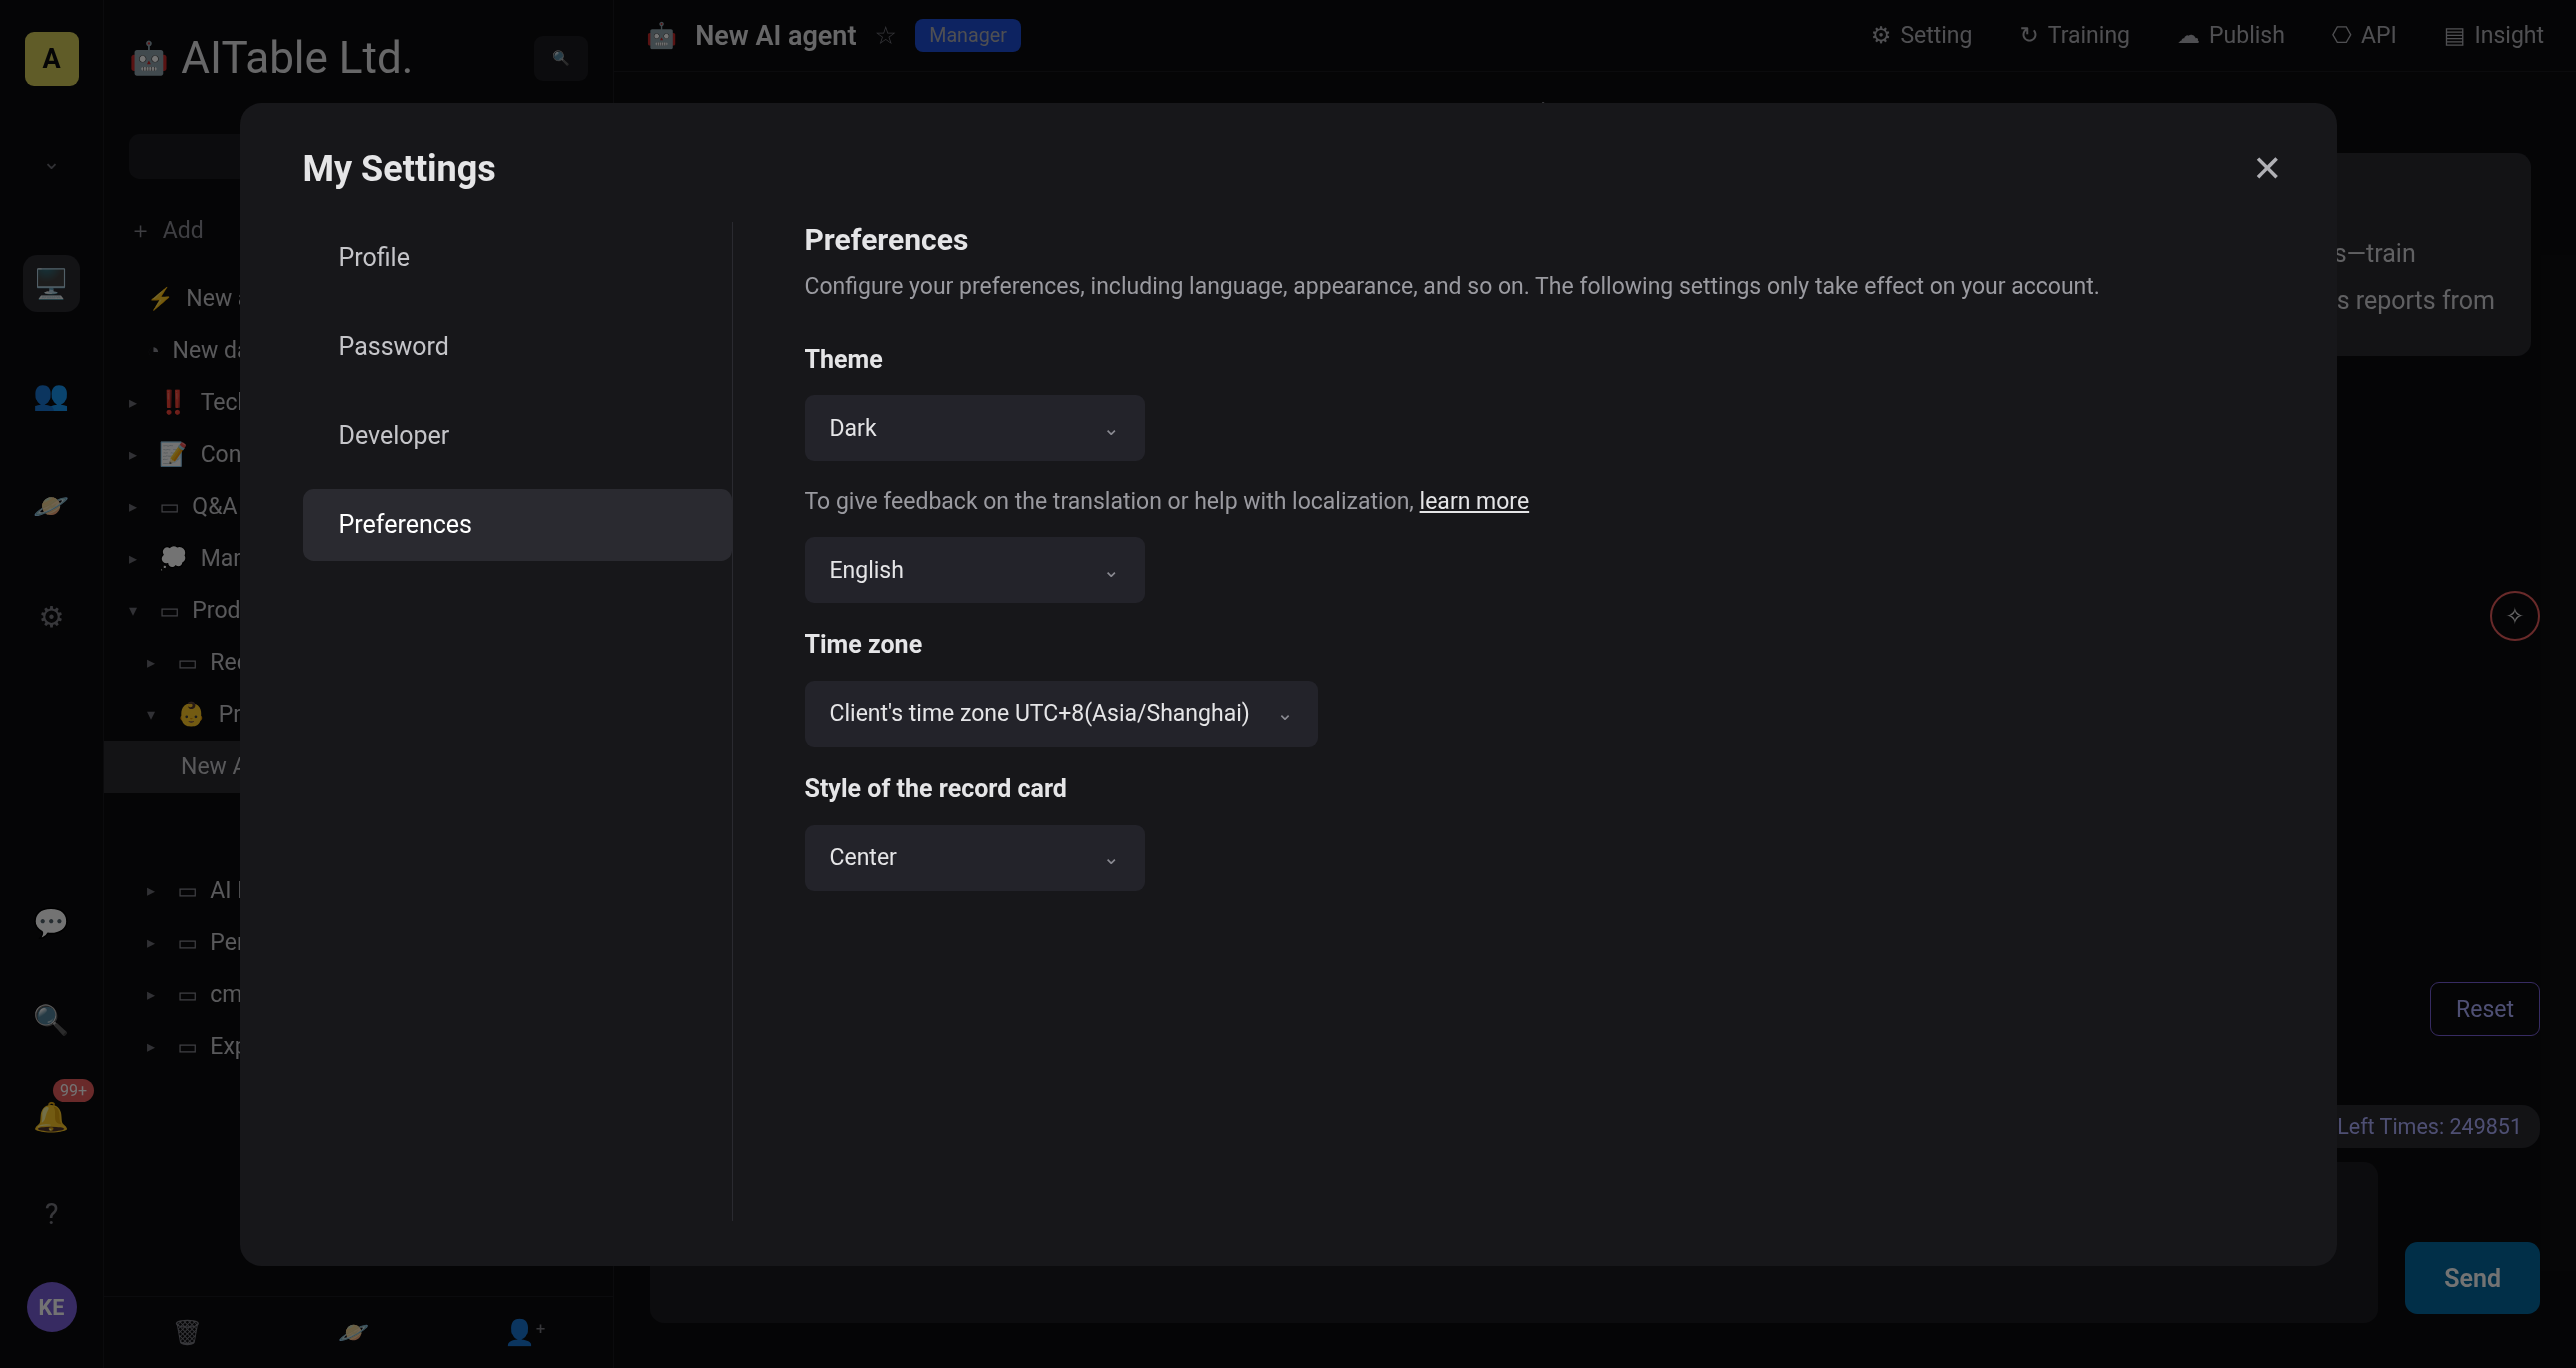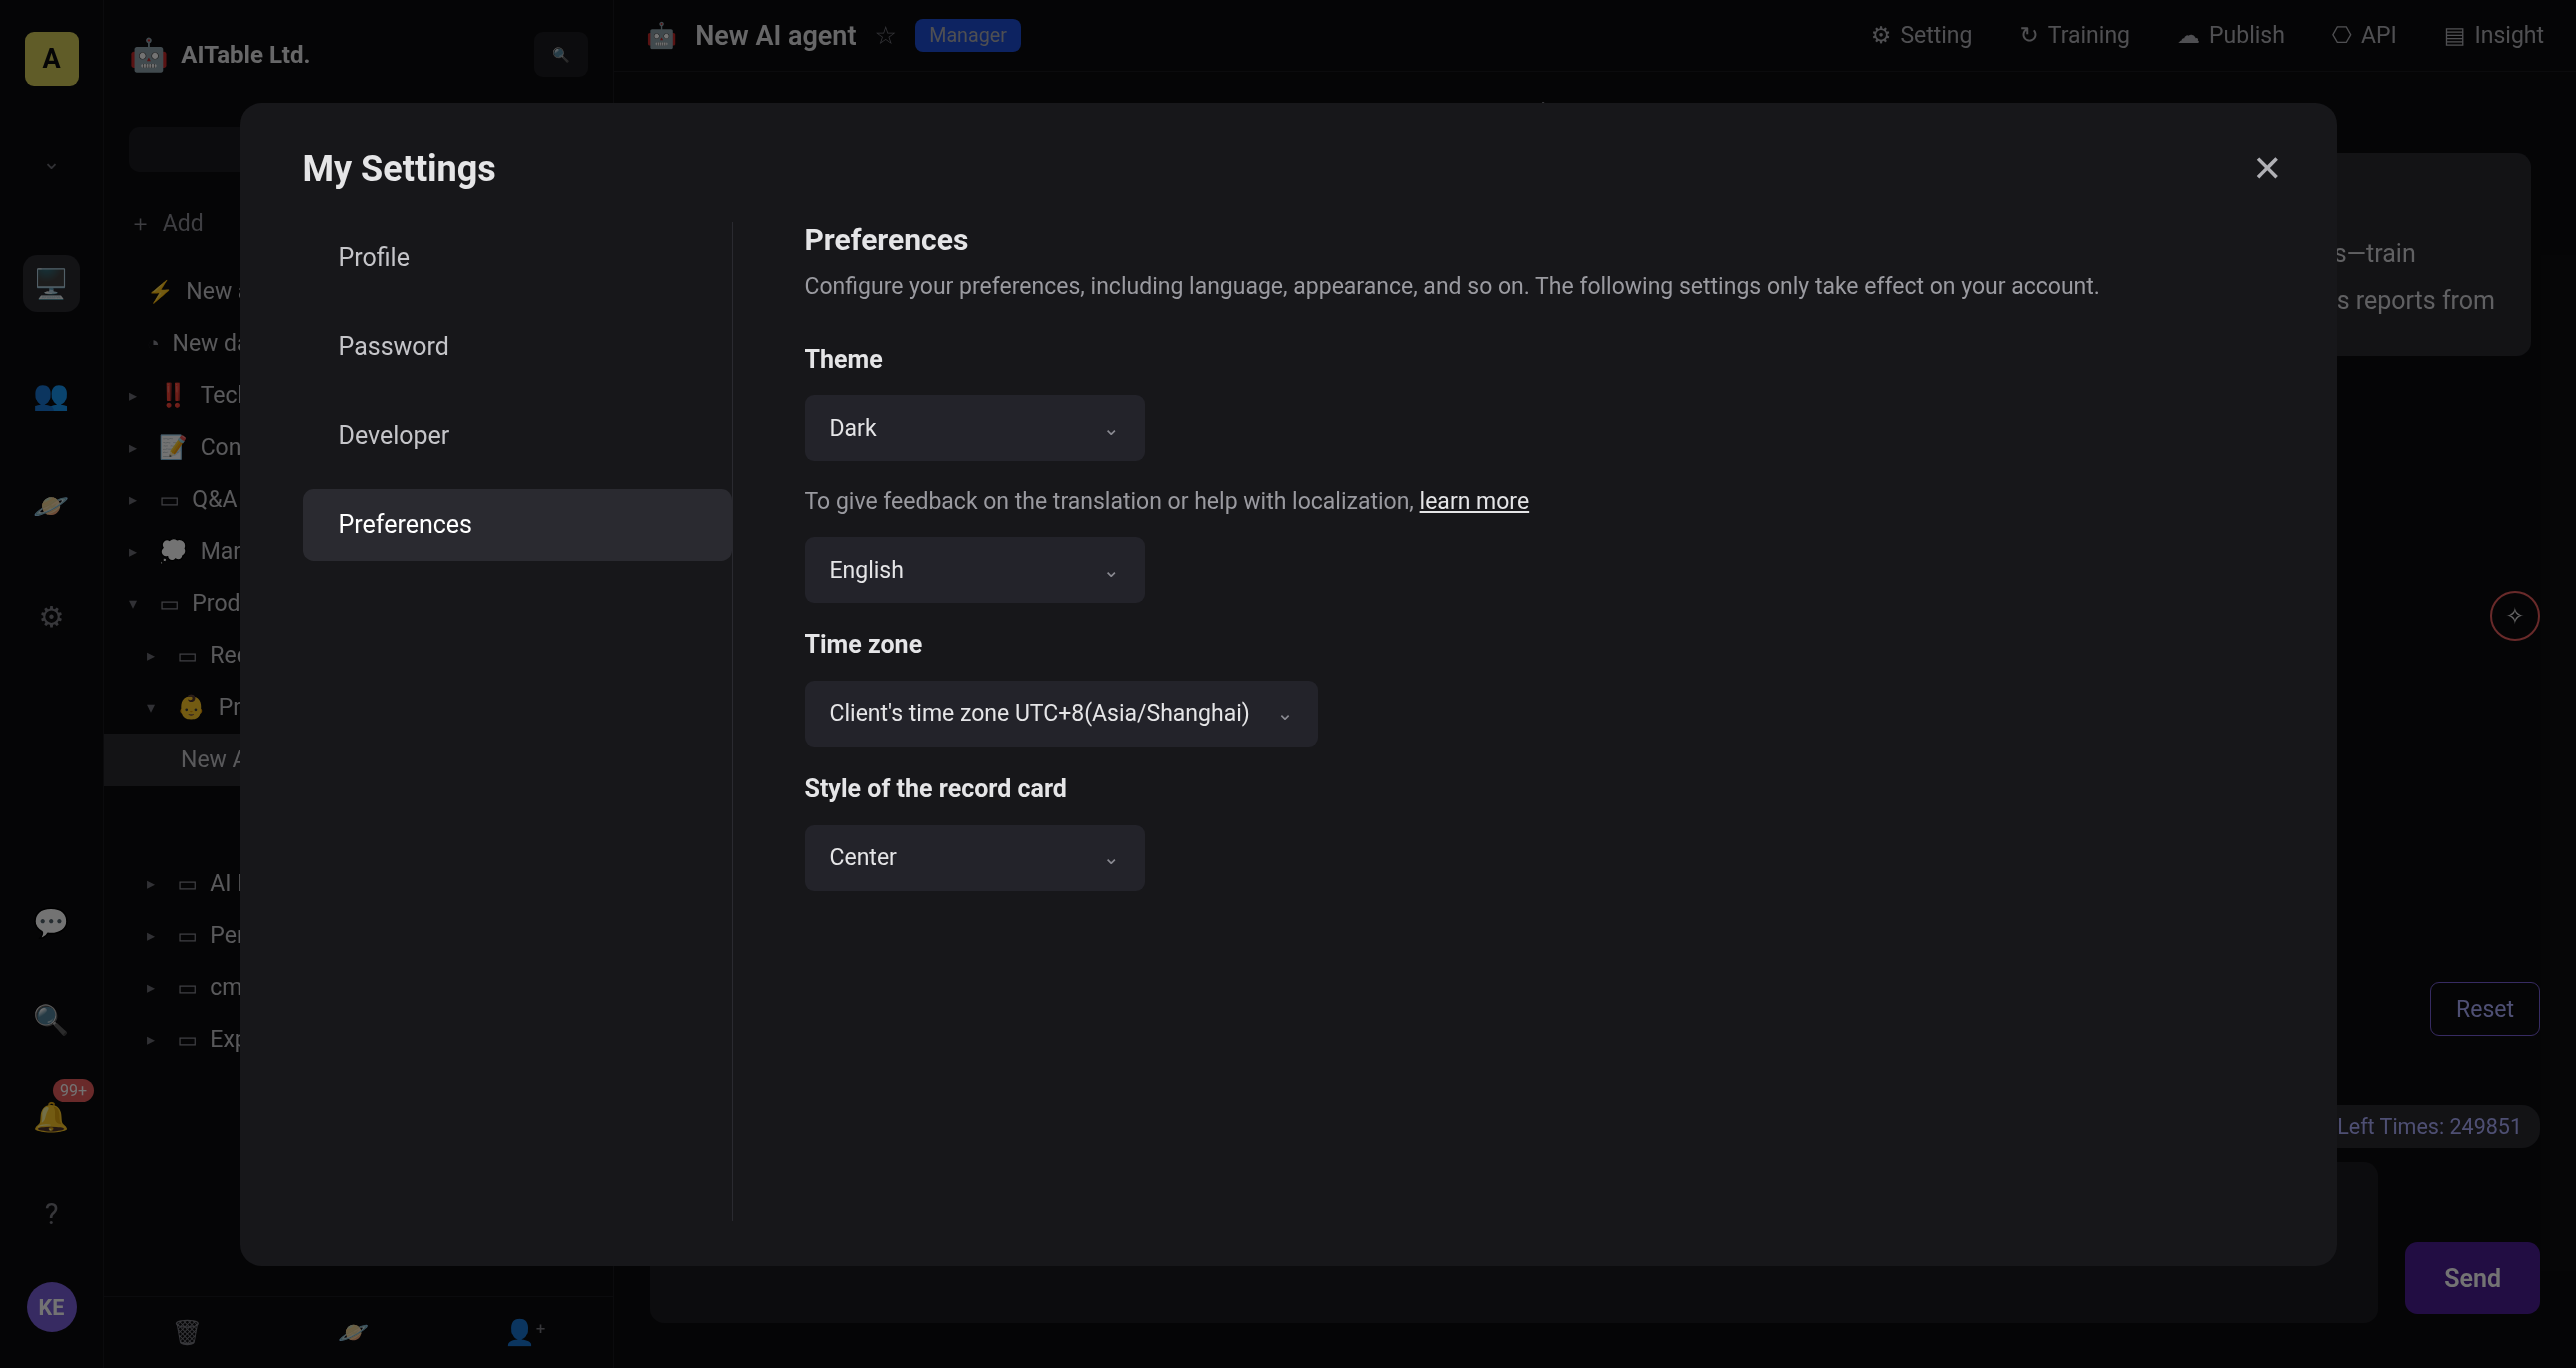--- a/index.html
+++ b/index.html
@@ -14,21 +14,21 @@
 .rail .rail-item.active { background: #2a2a30; color: #9da0ff; }
 .rail .rail-bottom { margin-top: auto; display: flex; flex-direction: column; gap: 40px; align-items: center; padding-bottom: 36px; }
 .rail .badge { position: relative; }
 .rail .badge::after { content: "99+"; position: absolute; top: -9px; right: -14.3px; background: #e85d5d; color: #fff; font-size: 16px; padding: 1.8px 7.2px; border-radius: 18px; }
 .rail .avatar-circle { width: 50px; height: 50px; border-radius: 50%; background: #7b5fd9; color: #fff; font-weight: 700; font-size: 21.5px; display: flex; align-items: center; justify-content: center; }
 
 
 .sidebar { position: absolute; left: 104px; top: 0; width: 510px; height: 100%; background: #0d0d0f; border-right: 0.9px solid #1a1a1d; display: flex; flex-direction: column; }
 .sidebar .brand { display: flex; align-items: center; gap: 12.5px; padding: 32px 25px; }
 .sidebar .brand-icon { font-size: 32px; }
-.sidebar .brand-name { font-size: 24px; font-weight: 700; flex: 1; }
+.sidebar .brand-name { font-size: 44px; font-weight: 400; flex: 1; }
 .sidebar .search-btn { width: 54px; height: 45px; background: #1c1c20; border-radius: 9px; display: flex; align-items: center; justify-content: center; cursor: pointer; }
 .sidebar .explore-btn { margin: 18px 25px; padding: 14.3px; background: #1c1c20; border-radius: 10.7px; text-align: center; font-weight: 600; color: #aeb0ff; cursor: pointer; }
 .sidebar .add-row { margin: 18px 25px; display: flex; align-items: center; gap: 10.7px; color: #8a8a92; cursor: pointer; font-size: 23px; }
 .sidebar .tree { flex: 1; padding: 9px 0; overflow: hidden; }
 .sidebar .tree-item { display: flex; align-items: center; gap: 12.5px; padding: 12.5px 25px; font-size: 23px; color: #c5c5c9; cursor: pointer; }
 .sidebar .tree-item.l1 { padding-left: 43px; }
 .sidebar .tree-item.l2 { padding-left: 77px; }
 .sidebar .tree-item.active { background: #2a2a30; }
 .sidebar .tree-caret { width: 18px; color: #6e6e75; font-size: 16px; }
 .sidebar .tree-emoji { font-size: 23px; }
@@ -51,21 +51,21 @@
 .main .bubble { background: #2a2a30; border-radius: 14.3px; padding: 27px 36px; max-width: 1073px; color: #d5d5d9; font-size: 25px; line-height: 1.6; }
 .main .bubble .b-title { font-weight: 600; margin-bottom: 14.3px; }
 .main .bubble ol { padding-left: 32px; }
 .main .bubble li { margin-bottom: 7.2px; }
 .main .explore-ai { position: absolute; right: 36px; top: 519px; width: 50px; height: 50px; border-radius: 50%; border: 2.7px solid #e85d5d; display: flex; align-items: center; justify-content: center; cursor: pointer; font-size: 23px; }
 .main .above-input { display: flex; justify-content: flex-end; padding: 0 36px 14.3px; }
 .main .above-input .times-tag { background: #2a2a30; color: #aeb0ff; font-size: 21.5px; padding: 9px 18px; border-radius: 18px; }
 .main .above-input .reset-btn { border: 1.8px solid #7b5fd9; color: #aeb0ff; padding: 12.5px 25px; border-radius: 9px; font-size: 23px; cursor: pointer; margin-bottom: 54px; }
 .main .input-row { display: flex; gap: 27px; padding: 0 36px 45px; align-items: flex-end; }
 .main .input-box { flex: 1; height: 161px; background: #1c1c20; border-radius: 14.3px; }
-.main .send-btn { background: #4c1d95; color: #fff; padding: 21.5px 39px; border-radius: 12.5px; font-size: 25px; font-weight: 600; cursor: pointer; margin-bottom: 9px; }
+.main .send-btn { background: #0369a1; color: #fff; padding: 21.5px 39px; border-radius: 12.5px; font-size: 25px; font-weight: 600; cursor: pointer; margin-bottom: 9px; }
 
 
 .overlay { position: absolute; inset: 0; background: rgba(0,0,0,0.55); display: flex; align-items: center; justify-content: center; }
 .modal { width: 2097px; height: 1163px; background: #17171a; border-radius: 21.5px; display: flex; flex-direction: column; position: relative; padding: 45px 63px; }
 .modal .m-title { font-size: 36px; font-weight: 700; margin-bottom: 32px; }
 .modal .close { position: absolute; top: 45px; right: 54px; font-size: 36px; color: #b0b0b5; cursor: pointer; }
 .modal .m-body { flex: 1; display: flex; }
 .modal .m-nav { width: 429px; display: flex; flex-direction: column; gap: 17px; }
 .modal .m-nav-item { padding: 21.5px 36px; font-size: 25px; color: #c5c5c9; border-radius: 10.7px; cursor: pointer; }
 .modal .m-nav-item.active { background: #2a2a30; color: #fff; }

